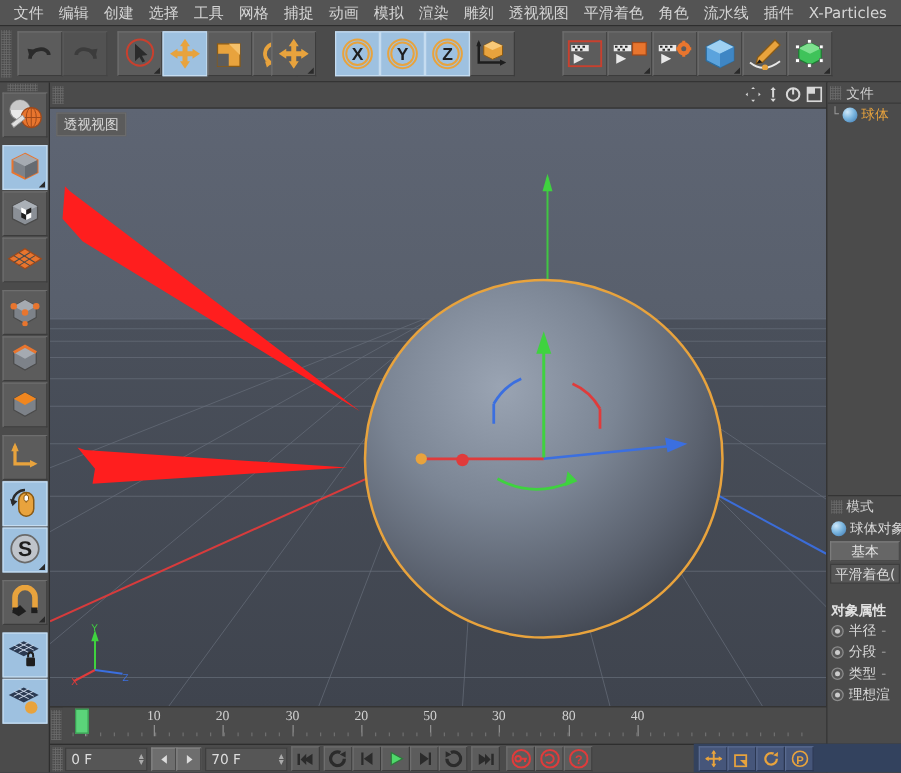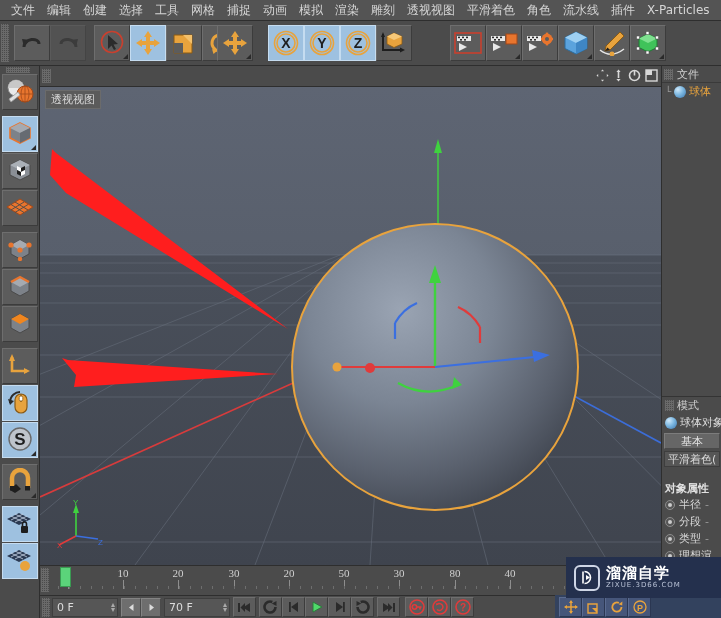--- a/index.html
+++ b/index.html
@@ -1097,27 +1097,14 @@
       </svg>
     </div>
     <div class="bbtn">
       <svg width="14" height="14" viewBox="0 0 14 14">
         <circle cx="7" cy="7" r="6" fill="none" stroke="#e8a33d" stroke-width="1.3"></circle>
         <text x="7" y="11" fill="#e8a33d" font-size="9" font-weight="bold" text-anchor="middle" font-family="sans-serif">P</text>
       </svg>
     </div>
   </div>
 
-  <div class="watermark">
-    <div class="wm-logo">
-      <svg width="15" height="15" viewBox="0 0 15 15">
-        <path d="M3 1.5 V13.5" stroke="#fff" stroke-width="1.6" fill="none"></path>
-        <path d="M4.5 1.5 a6 6 0 0 1 0 12" fill="none" stroke="#fff" stroke-width="1.6"></path>
-        <path d="M6 5 L10 7.5 L6 10 Z" fill="#fff"></path>
-      </svg>
-    </div>
-    <div class="wm-txt">
-      <span class="wm-main">溜溜自学</span>
-      <span class="wm-sub">ZIXUE.3D66.COM</span>
-    </div>
-  </div>
 
 </div>
 
 </body></html>

